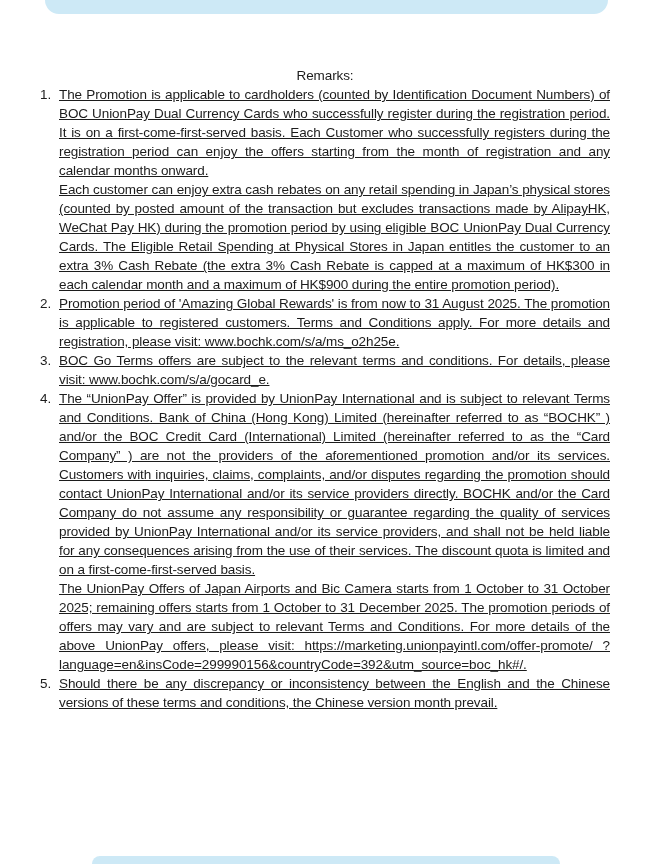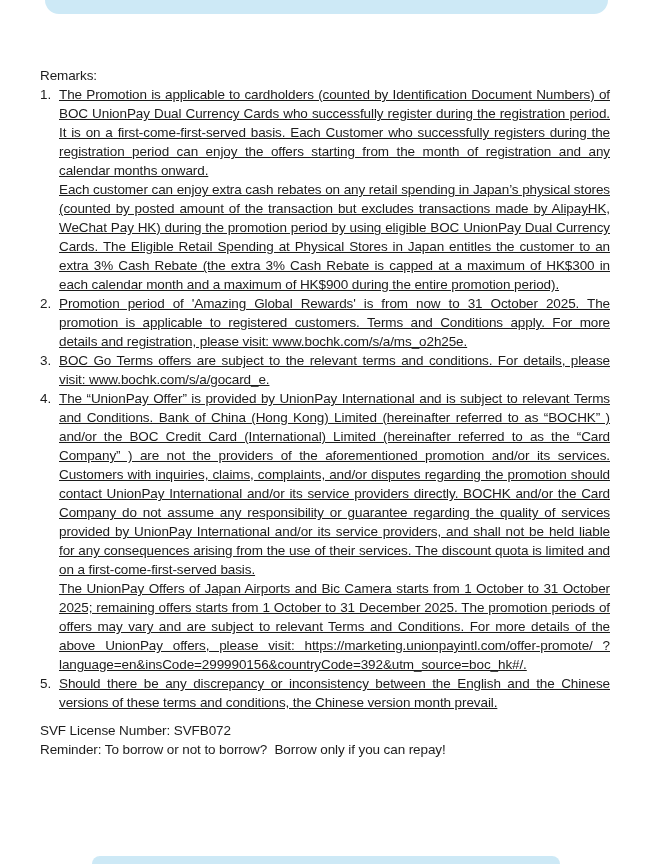--- a/index.html
+++ b/index.html
@@ -32,21 +32,21 @@
   .content {
     position: absolute;
     left: 40px;
     top: 66px;
     width: 570px;
     color: #1c1c1c;
     font-size: 13.5px;
     line-height: 19px;
     letter-spacing: -0.1px;
   }
-  .heading { text-align: left; }
+  .heading { text-align: center; }
   .remark-item { display: flex; }
   .remark-num {
     flex: 0 0 19px;
     width: 19px;
   }
   .remark-body {
     flex: 1;
     text-align: justify;
     overflow-wrap: break-word;
   }
@@ -66,21 +66,21 @@
     <div class="remark-num">1.</div>
     <div class="remark-body">
       <p>The Promotion is applicable to cardholders (counted by Identification Document Numbers) of BOC UnionPay Dual Currency Cards who successfully register during the registration period. It is on a first-come-first-served basis. Each Customer who successfully registers during the registration period can enjoy the offers starting from the month of registration and any calendar months onward.</p>
       <p>Each customer can enjoy extra cash rebates on any retail spending in Japan’s physical stores (counted by posted amount of the transaction but excludes transactions made by AlipayHK, WeChat Pay HK) during the promotion period by using eligible BOC UnionPay Dual Currency Cards. The Eligible Retail Spending at Physical Stores in Japan entitles the customer to an extra 3% Cash Rebate (the extra 3% Cash Rebate is capped at a maximum of HK$300 in each calendar month and a maximum of HK$900 during the entire promotion period).</p>
     </div>
   </div>
 
   <div class="remark-item">
     <div class="remark-num">2.</div>
     <div class="remark-body">
-      <p>Promotion period of 'Amazing Global Rewards' is from now to 31 October 2025. The promotion is applicable to registered customers. Terms and Conditions apply. For more details and registration, please visit: www.bochk.com/s/a/ms_o2h25e.</p>
+      <p>Promotion period of 'Amazing Global Rewards' is from now to 31 August 2025. The promotion is applicable to registered customers. Terms and Conditions apply. For more details and registration, please visit: www.bochk.com/s/a/ms_o2h25e.</p>
     </div>
   </div>
 
   <div class="remark-item">
     <div class="remark-num">3.</div>
     <div class="remark-body">
       <p>BOC Go Terms offers are subject to the relevant terms and conditions. For details, please visit: www.bochk.com/s/a/gocard_e.</p>
     </div>
   </div>
 
@@ -92,19 +92,15 @@
     </div>
   </div>
 
   <div class="remark-item">
     <div class="remark-num">5.</div>
     <div class="remark-body">
       <p>Should there be any discrepancy or inconsistency between the English and the Chinese versions of these terms and conditions, the Chinese version month prevail.</p>
     </div>
   </div>
 
-  <div class="footer">
-    <div>SVF License Number: SVFB072</div>
-    <div>Reminder: To borrow or not to borrow?  Borrow only if you can repay!</div>
-  </div>
 </div>
 
 <div class="deco-bottom"></div>
 
 </body></html>

